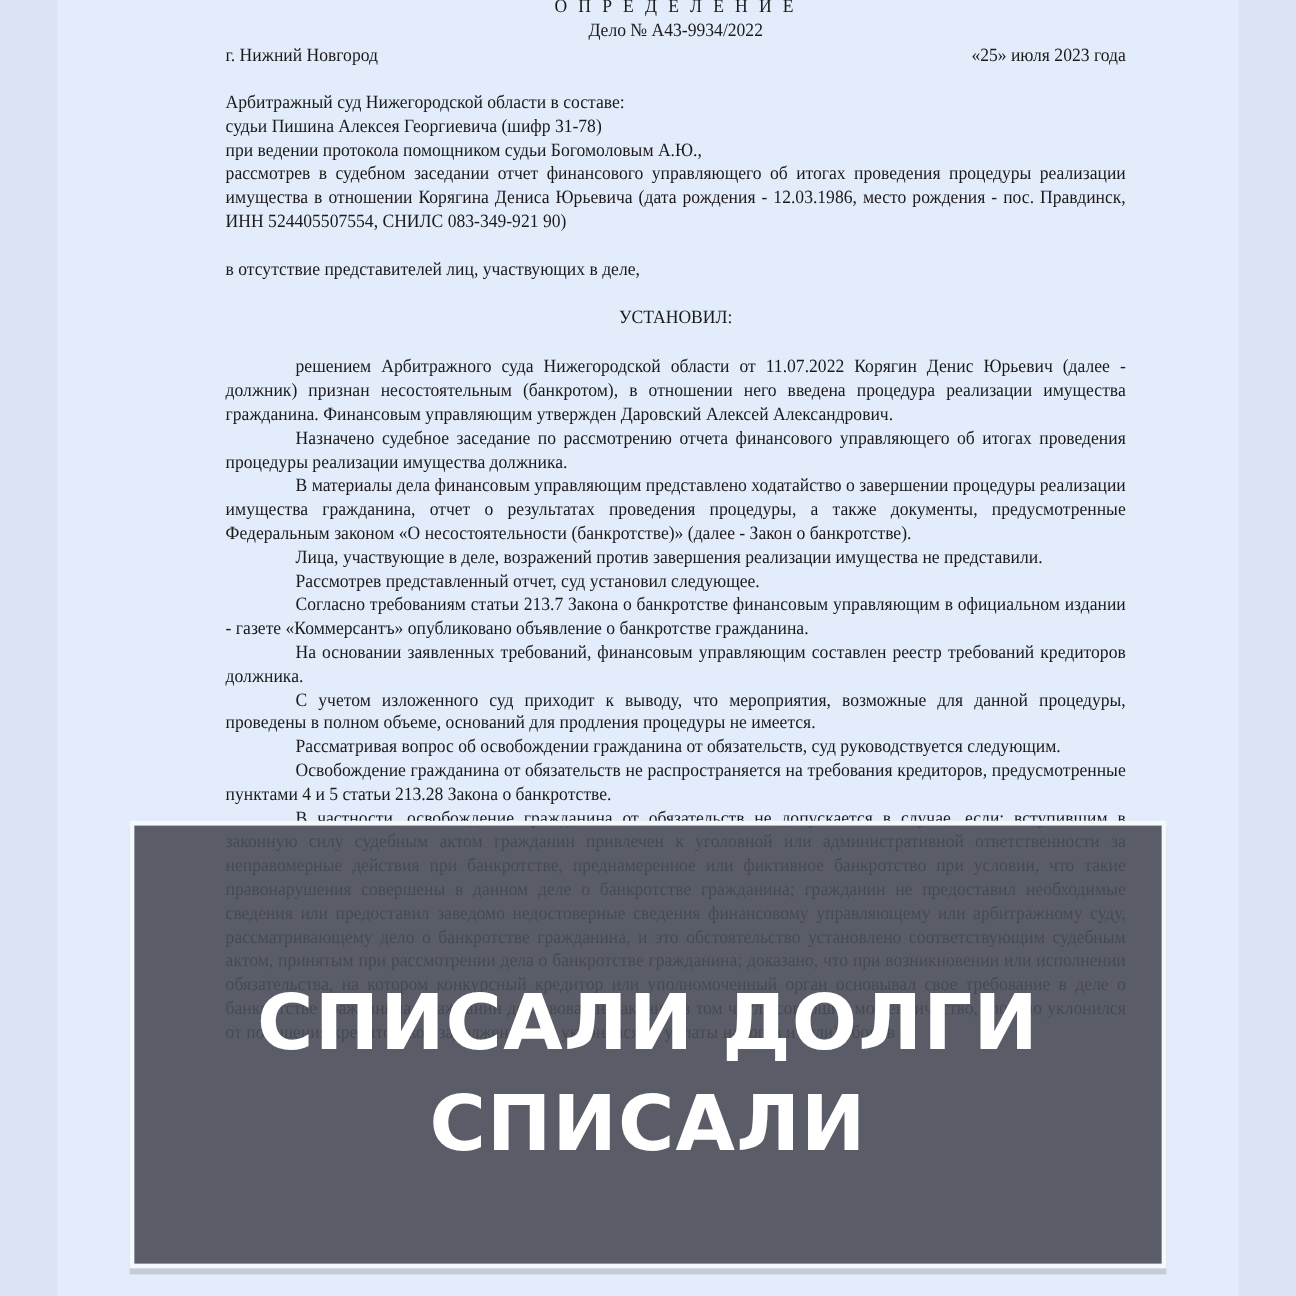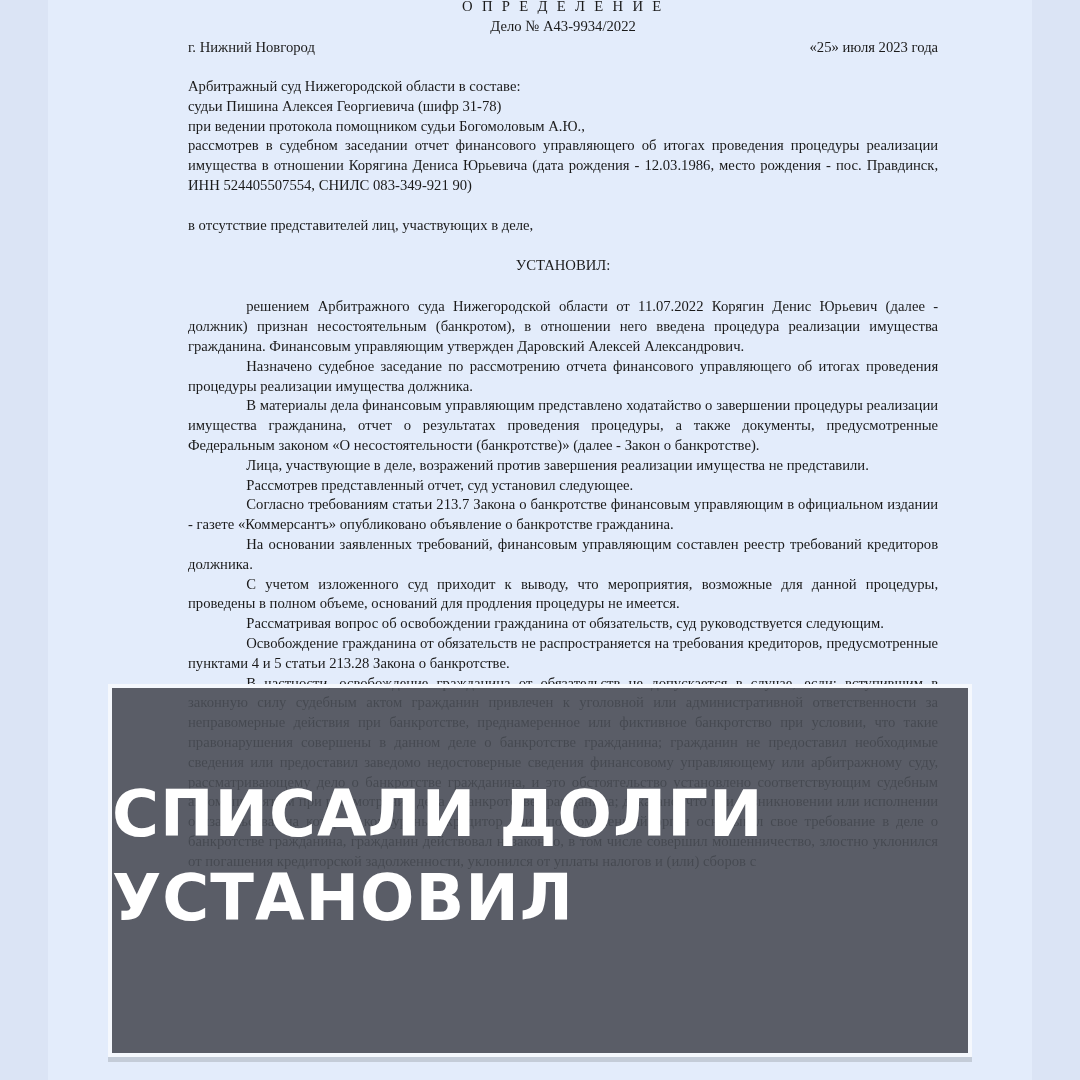--- a/index.html
+++ b/index.html
@@ -26,22 +26,22 @@
   .justify { text-align: justify; text-align-last: left; }
   .gap1 { margin-top: 20px; }
   .heading { text-align: center; margin: 20px 0 22px 0; }
   .para { margin: 0; text-indent: 62px; text-align: justify; }
   .overlay {
     position: absolute; left: 112px; top: 688px; width: 856px; height: 365px;
     background: rgba(74, 78, 86, 0.9);
     box-shadow: 0 0 0 4px #f5f8fd, 0 5px 0 4px #c4ccd8;
   }
   .headline {
-    position: absolute; left: 112px; top: 772px; width: 856px;
-    color: #ffffff;
+    position: absolute; left: 112px; top: 811px; width: 856px;
+    text-align: center; color: #ffffff;
     font-family: "DejaVu Sans", "Liberation Sans", sans-serif;
     font-weight: bold; font-size: 64px; line-height: 84px; letter-spacing: 1px;
   }
 </style>
 </head>
 <body>
 
 <div class="page"></div>
 
 <div class="doc">
@@ -73,14 +73,14 @@
   <p class="para">С учетом изложенного суд приходит к выводу, что мероприятия, возможные для данной процедуры, проведены в полном объеме, оснований для продления процедуры не имеется.</p>
   <p class="para">Рассматривая вопрос об освобождении гражданина от обязательств, суд руководствуется следующим.</p>
   <p class="para">Освобождение гражданина от обязательств не распространяется на требования кредиторов, предусмотренные пунктами 4 и 5 статьи 213.28 Закона о банкротстве.</p>
   <p class="para">В частности, освобождение гражданина от обязательств не допускается в случае, если: вступившим в законную силу судебным актом гражданин привлечен к уголовной или административной ответственности за неправомерные действия при банкротстве, преднамеренное или фиктивное банкротство при условии, что такие правонарушения совершены в данном деле о банкротстве гражданина; гражданин не предоставил необходимые сведения или предоставил заведомо недостоверные сведения финансовому управляющему или арбитражному суду, рассматривающему дело о банкротстве гражданина, и это обстоятельство установлено соответствующим судебным актом, принятым при рассмотрении дела о банкротстве гражданина; доказано, что при возникновении или исполнении обязательства, на котором конкурсный кредитор или уполномоченный орган основывал свое требование в деле о банкротстве гражданина, гражданин действовал незаконно, в том числе совершил мошенничество, злостно уклонился от погашения кредиторской задолженности, уклонился от уплаты налогов и (или) сборов с</p>
 </div>
 
 <div class="overlay"></div>
 
 <div class="headline">
   <div>СПИСАЛИ ДОЛГИ</div>
-  <div>УСТАНОВИЛ</div>
+  <div>СПИСАЛИ</div>
 </div>
 
 </body></html>

